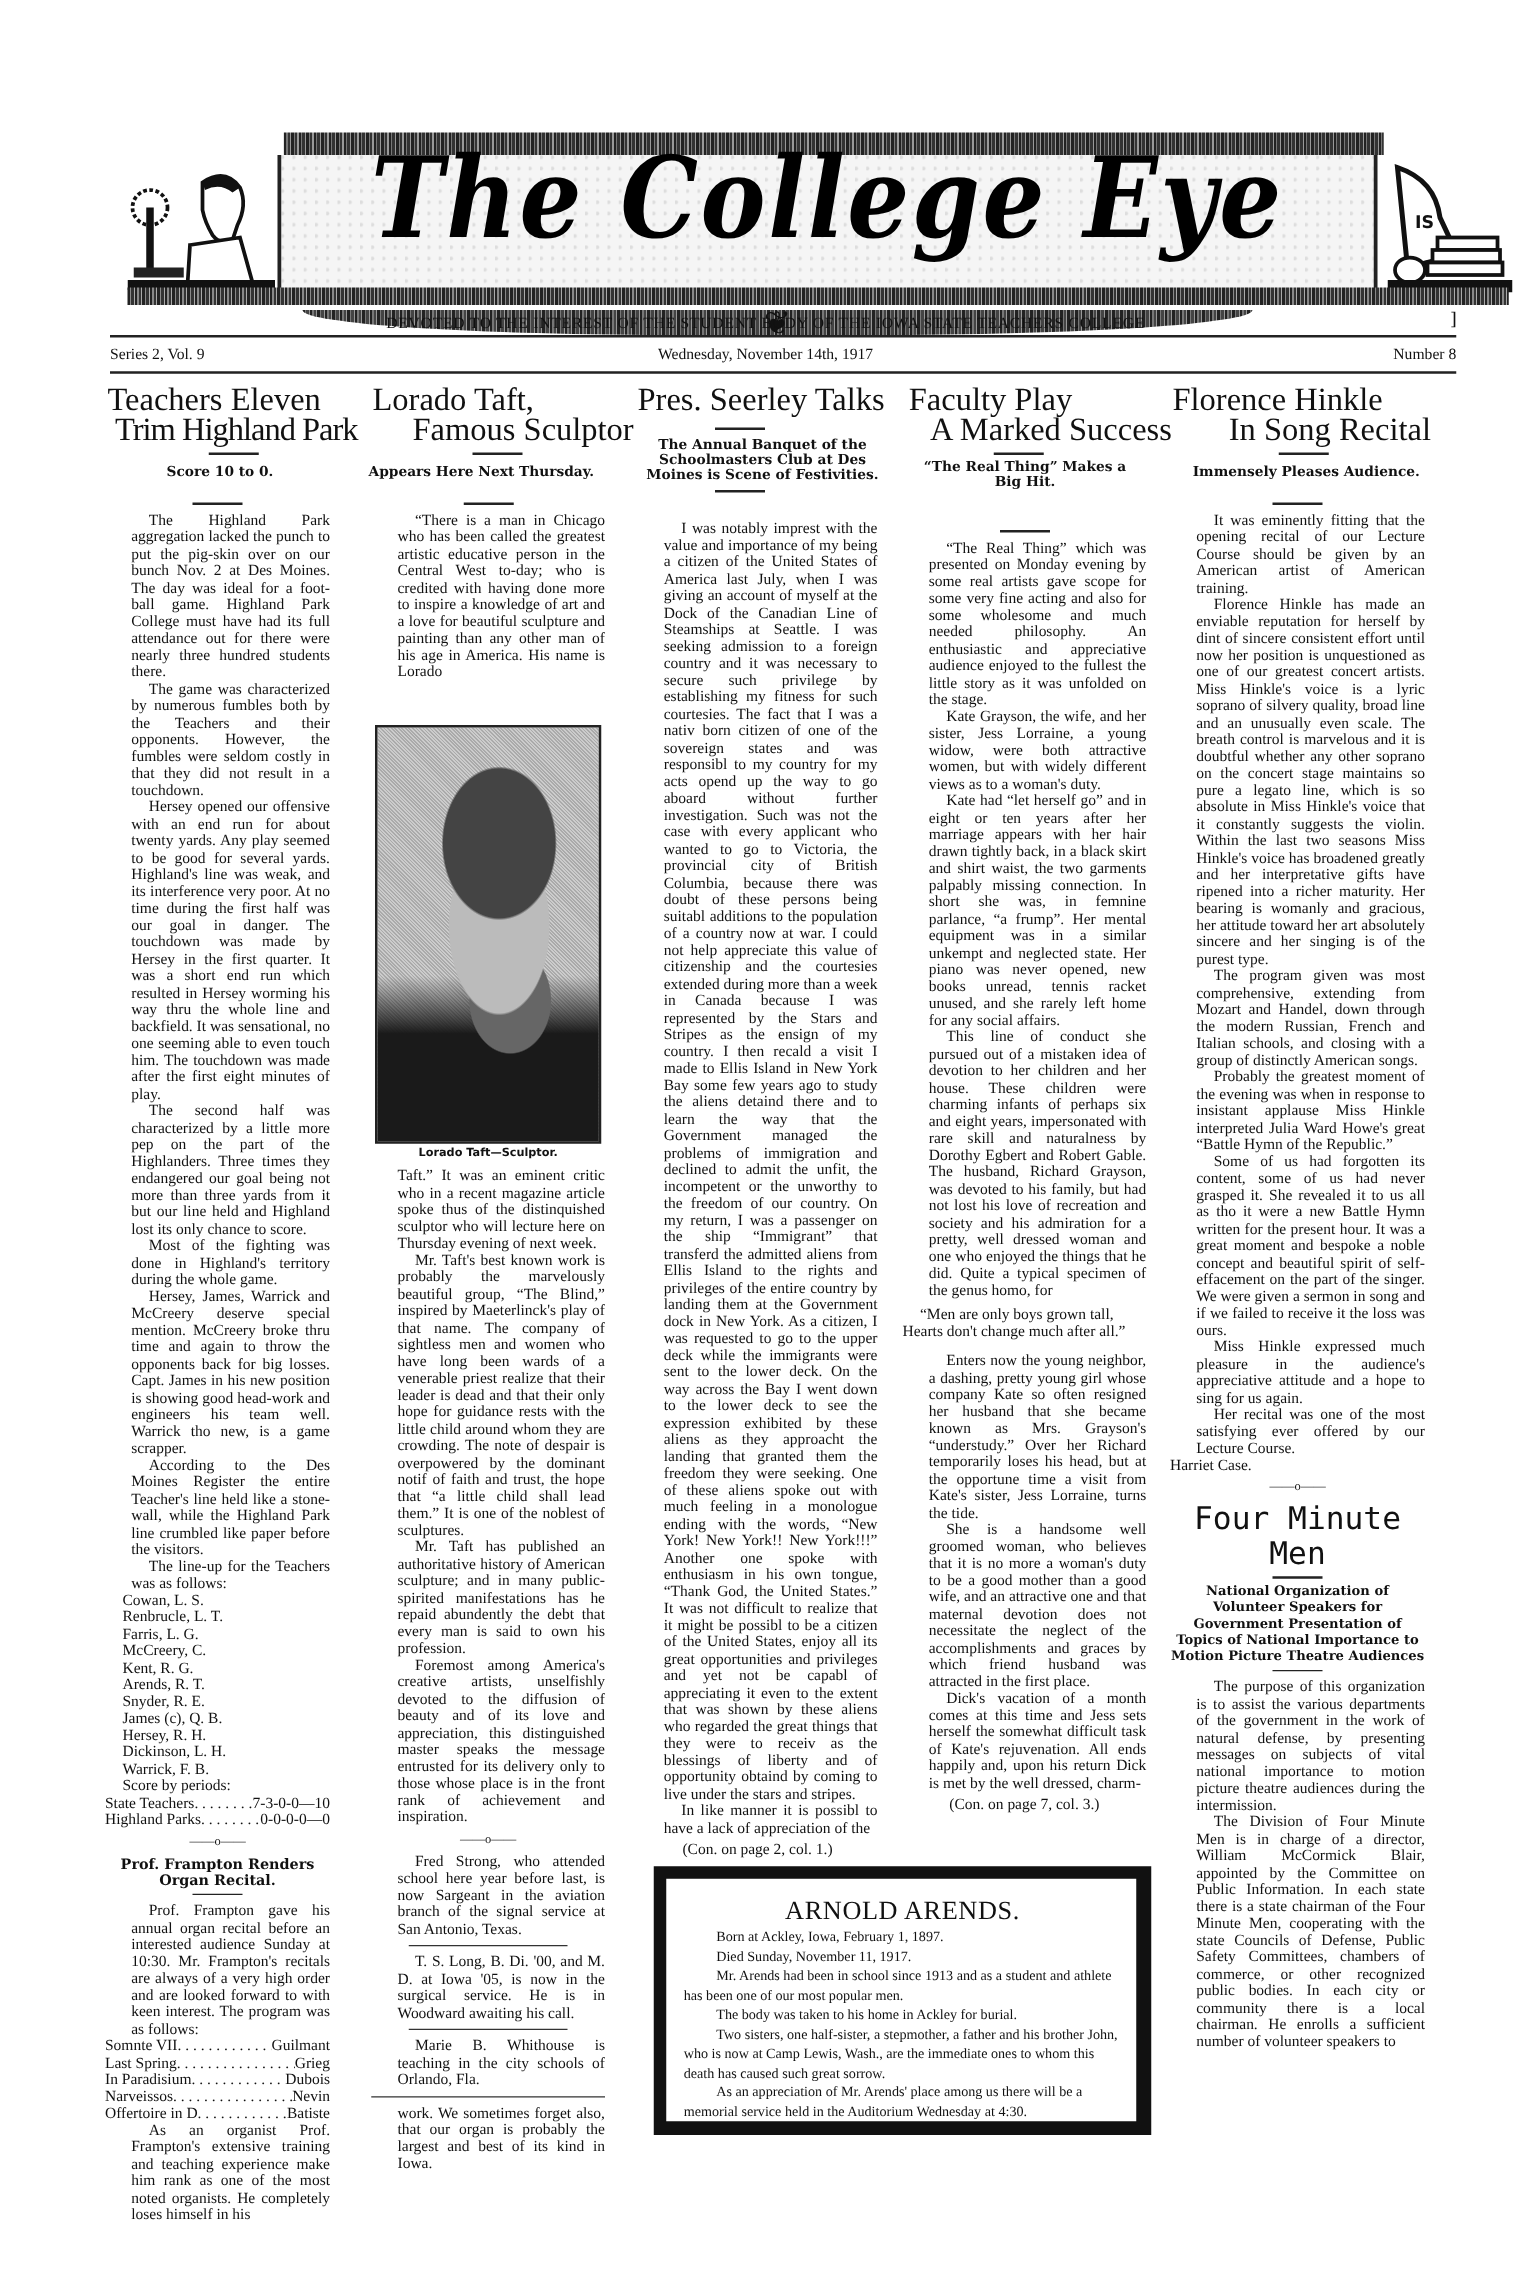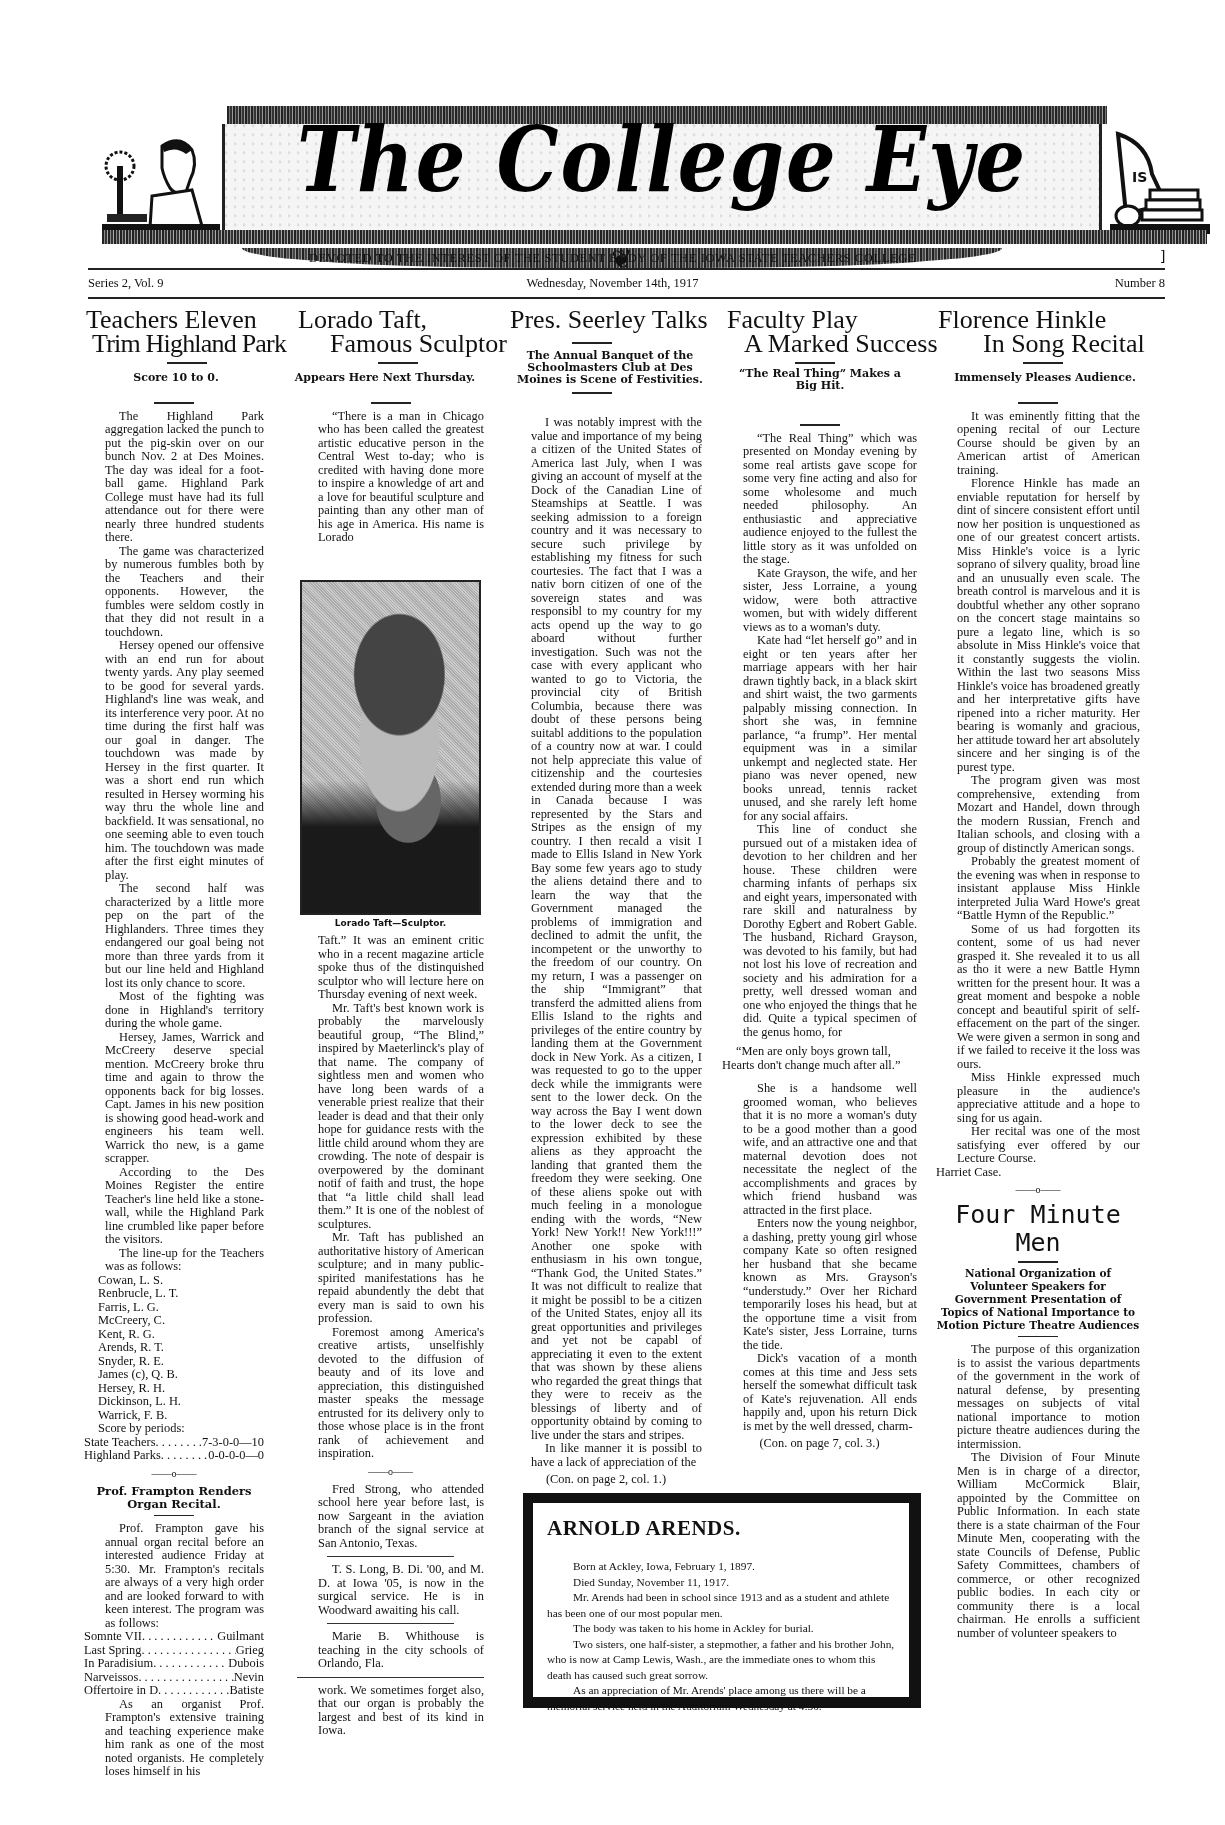--- a/index.html
+++ b/index.html
@@ -51,21 +51,21 @@
   .photo { position: absolute; left: 300px; top: 580px; width: 181px; height: 335px; border: 2px solid #222;
     background:
       radial-gradient(ellipse 42% 30% at 55% 28%, #444 0 60%, transparent 62%),
       radial-gradient(ellipse 32% 30% at 55% 48%, #bbb 0 70%, transparent 72%),
       radial-gradient(ellipse 26% 18% at 60% 66%, #666 0 70%, transparent 72%),
       linear-gradient(180deg, transparent 60%, #1a1a1a 74%),
       repeating-linear-gradient(45deg, #ccc 0 1px, #aaa 1px 2px); }
   .caption { position: absolute; left: 300px; top: 918px; width: 181px; text-align: center; font-family: "DejaVu Sans", sans-serif; font-weight: bold; font-size: 9px; }
 
   .obit { position: absolute; left: 523px; top: 1493px; width: 398px; height: 215px; border: 10px solid #111; border-right-width: 12px; border-bottom-width: 11px; background: #fff; padding: 12px 12px 0 14px; font-family: "Liberation Serif", serif; font-size: 11.3px; line-height: 15.5px; }
-  .obit h2 { font-weight: bold; font-size: 21px; line-height: 26px; margin-bottom: 18px; letter-spacing: 0.5px; }
+  .obit h2 { text-align: center; font-weight: normal; font-size: 21px; line-height: 26px; margin-bottom: 2px; letter-spacing: 0.5px; }
   .obit p { text-indent: 26px; }
   .obit p.first { padding-left: 26px; text-indent: 0; }
 
   .sig { text-align: left; padding-right: 10px; }
 </style>
 </head>
 <body>
 
 <div class="masthead">
   <div class="mast-band-top"></div>
@@ -158,21 +158,21 @@
       <span>7-3-0-0—10</span>
     </div>
   <div class="leader">
       <span>Highland Parks</span>
       <span class="dots"></span>
       <span>0-0-0-0—0</span>
     </div>
   <div class="sep-o">——o——</div>
   <div class="subhead">Prof. Frampton Renders Organ Recital.</div>
   <div style="height:1.5px;width:40px;background:#222;margin:3px auto 6px"></div>
-  <p>Prof. Frampton gave his annual organ recital before an interested audience Friday at 5:30. Mr. Frampton's recitals are always of a very high order and are looked forward to with keen interest. The program was as follows:</p>
+  <p>Prof. Frampton gave his annual organ recital before an interested audience Sunday at 10:30. Mr. Frampton's recitals are always of a very high order and are looked forward to with keen interest. The program was as follows:</p>
   <div>
     <div class="leader">
         <span>Somnte VII</span>
         <span class="dots"></span>
         <span>Guilmant</span>
       </div>
     <div class="leader">
         <span>Last Spring</span>
         <span class="dots"></span>
         <span>Grieg</span>
@@ -223,22 +223,22 @@
   <div style="text-align:center;margin-top:4px">(Con. on page 2, col. 1.)</div>
 </div>
 
 <div class="col" style="left:722px;top:424px;width:195px">
   <div style="height:1.5px;width:40px;background:#222;margin:0 auto 6px"></div>
   <p>“The Real Thing” which was presented on Monday evening by some real artists gave scope for some very fine acting and also for some wholesome and much needed philosophy. An enthusiastic and appreciative audience enjoyed to the fullest the little story as it was unfolded on the stage.</p>
   <p>Kate Grayson, the wife, and her sister, Jess Lorraine, a young widow, were both attractive women, but with widely different views as to a woman's duty.</p>
   <p>Kate had “let herself go” and in eight or ten years after her marriage appears with her hair drawn tightly back, in a black skirt and shirt waist, the two garments palpably missing connection. In short she was, in femnine parlance, “a frump”. Her mental equipment was in a similar unkempt and neglected state. Her piano was never opened, new books unread, tennis racket unused, and she rarely left home for any social affairs.</p>
   <p>This line of conduct she pursued out of a mistaken idea of devotion to her children and her house. These children were charming infants of perhaps six and eight years, impersonated with rare skill and naturalness by Dorothy Egbert and Robert Gable. The husband, Richard Grayson, was devoted to his family, but had not lost his love of recreation and society and his admiration for a pretty, well dressed woman and one who enjoyed the things that he did. Quite a typical specimen of the genus homo, for</p>
   <p style="margin:6px 0 10px;text-align:left">“Men are only boys grown tall, Hearts don't change much after all.”</p>
+  <p>Enters now the young neighbor, a dashing, pretty young girl whose company Kate so often resigned her husband that she became known as Mrs. Grayson's “understudy.” Over her Richard temporarily loses his head, but at the opportune time a visit from Kate's sister, Jess Lorraine, turns the tide.</p>
   <p>She is a handsome well groomed woman, who believes that it is no more a woman's duty to be a good mother than a good wife, and an attractive one and that maternal devotion does not necessitate the neglect of the accomplishments and graces by which friend husband was attracted in the first place.</p>
-  <p>Enters now the young neighbor, a dashing, pretty young girl whose company Kate so often resigned her husband that she became known as Mrs. Grayson's “understudy.” Over her Richard temporarily loses his head, but at the opportune time a visit from Kate's sister, Jess Lorraine, turns the tide.</p>
   <p>Dick's vacation of a month comes at this time and Jess sets herself the somewhat difficult task of Kate's rejuvenation. All ends happily and, upon his return Dick is met by the well dressed, charm-</p>
   <div style="text-align:center;margin-top:4px">(Con. on page 7, col. 3.)</div>
 </div>
 
 <div class="col" style="left:936px;top:402px;width:204px">
   <div style="height:1.5px;width:40px;background:#222;margin:0 auto 6px"></div>
   <p>It was eminently fitting that the opening recital of our Lecture Course should be given by an American artist of American training.</p>
   <p>Florence Hinkle has made an enviable reputation for herself by dint of sincere consistent effort until now her position is unquestioned as one of our greatest concert artists. Miss Hinkle's voice is a lyric soprano of silvery quality, broad line and an unusually even scale. The breath control is marvelous and it is doubtful whether any other soprano on the concert stage maintains so pure a legato line, which is so absolute in Miss Hinkle's voice that it constantly suggests the violin. Within the last two seasons Miss Hinkle's voice has broadened greatly and her interpretative gifts have ripened into a richer maturity. Her bearing is womanly and gracious, her attitude toward her art absolutely sincere and her singing is of the purest type.</p>
   <p>The program given was most comprehensive, extending from Mozart and Handel, down through the modern Russian, French and Italian schools, and closing with a group of distinctly American songs.</p>
   <p>Probably the greatest moment of the evening was when in response to insistant applause Miss Hinkle interpreted Julia Ward Howe's great “Battle Hymn of the Republic.”</p>

